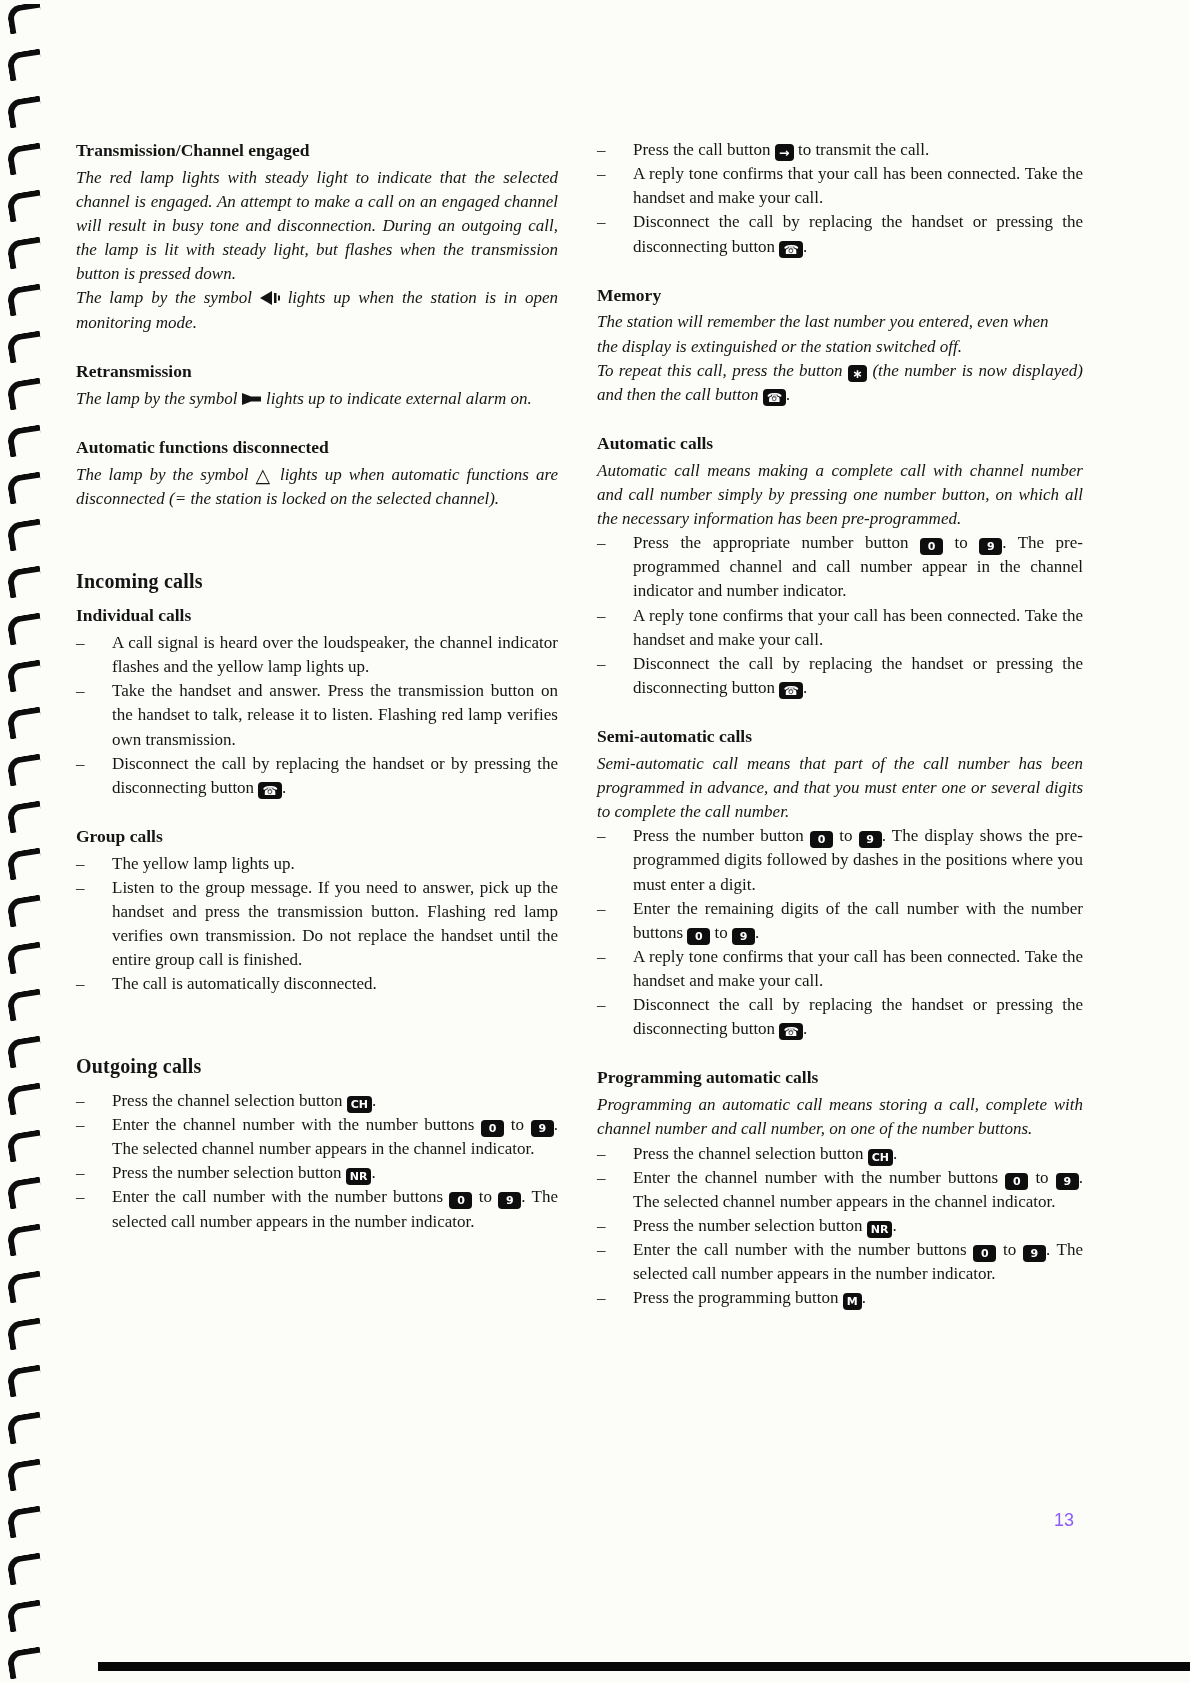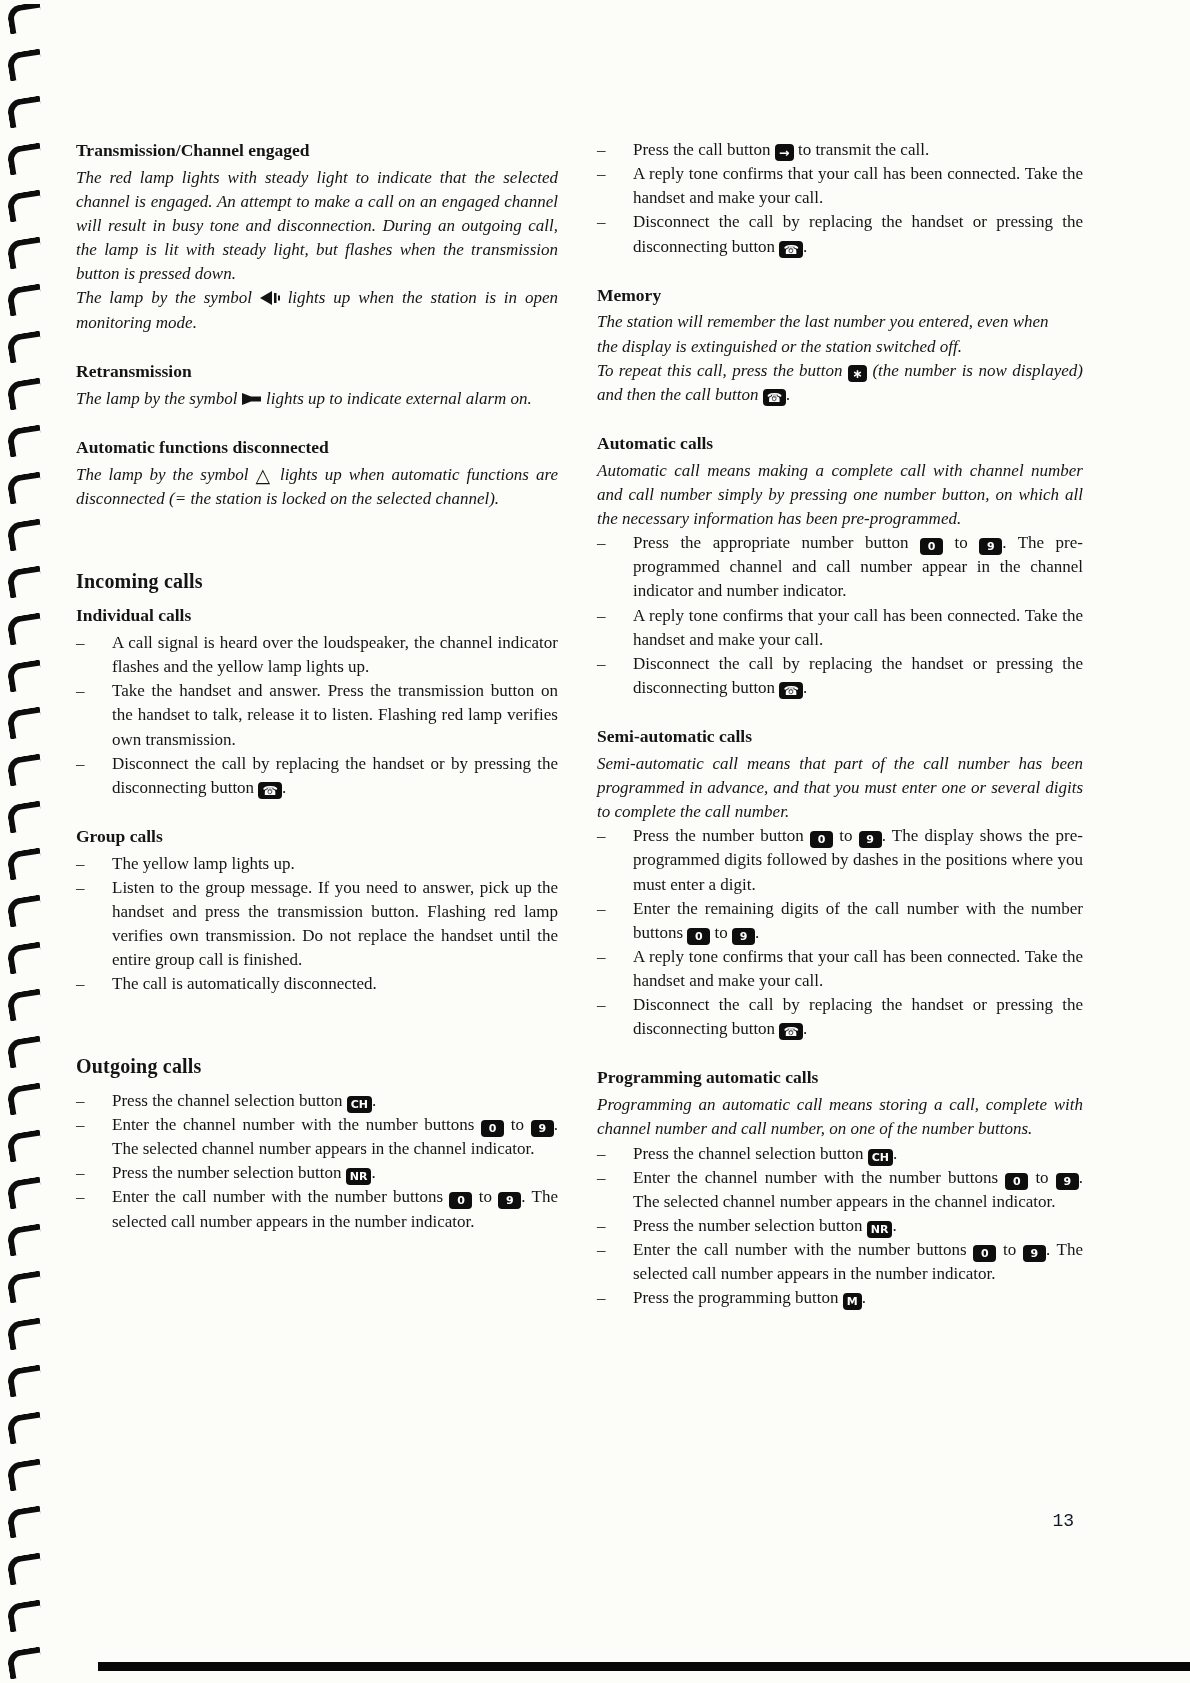--- a/index.html
+++ b/index.html
@@ -55,22 +55,22 @@
   
   .sym{display:inline-block;vertical-align:-2px;line-height:0;}
   .p-symbol{
     font-family:"DejaVu Sans","Liberation Sans",sans-serif;
     font-weight:bold;font-size:18px;line-height:1;vertical-align:-2px;
   }
   .tri-symbol{font-size:19px;line-height:1;vertical-align:-2px;}
   
   .page-number{
     position:absolute;right:116px;bottom:152px;
-    font-size:18px;color:#0f172a;
-    font-family:Liberation Mono, monospace;
+    font-size:18px;color:#8b5cf6;
+    font-family:Liberation Sans, sans-serif;
     margin-top:8px;
   }
   .bottom-bar{
     position:absolute;left:98px;right:0;bottom:12px;height:9px;
     background:#070707;
   }
 </style>
 </head>
 <body>
 

